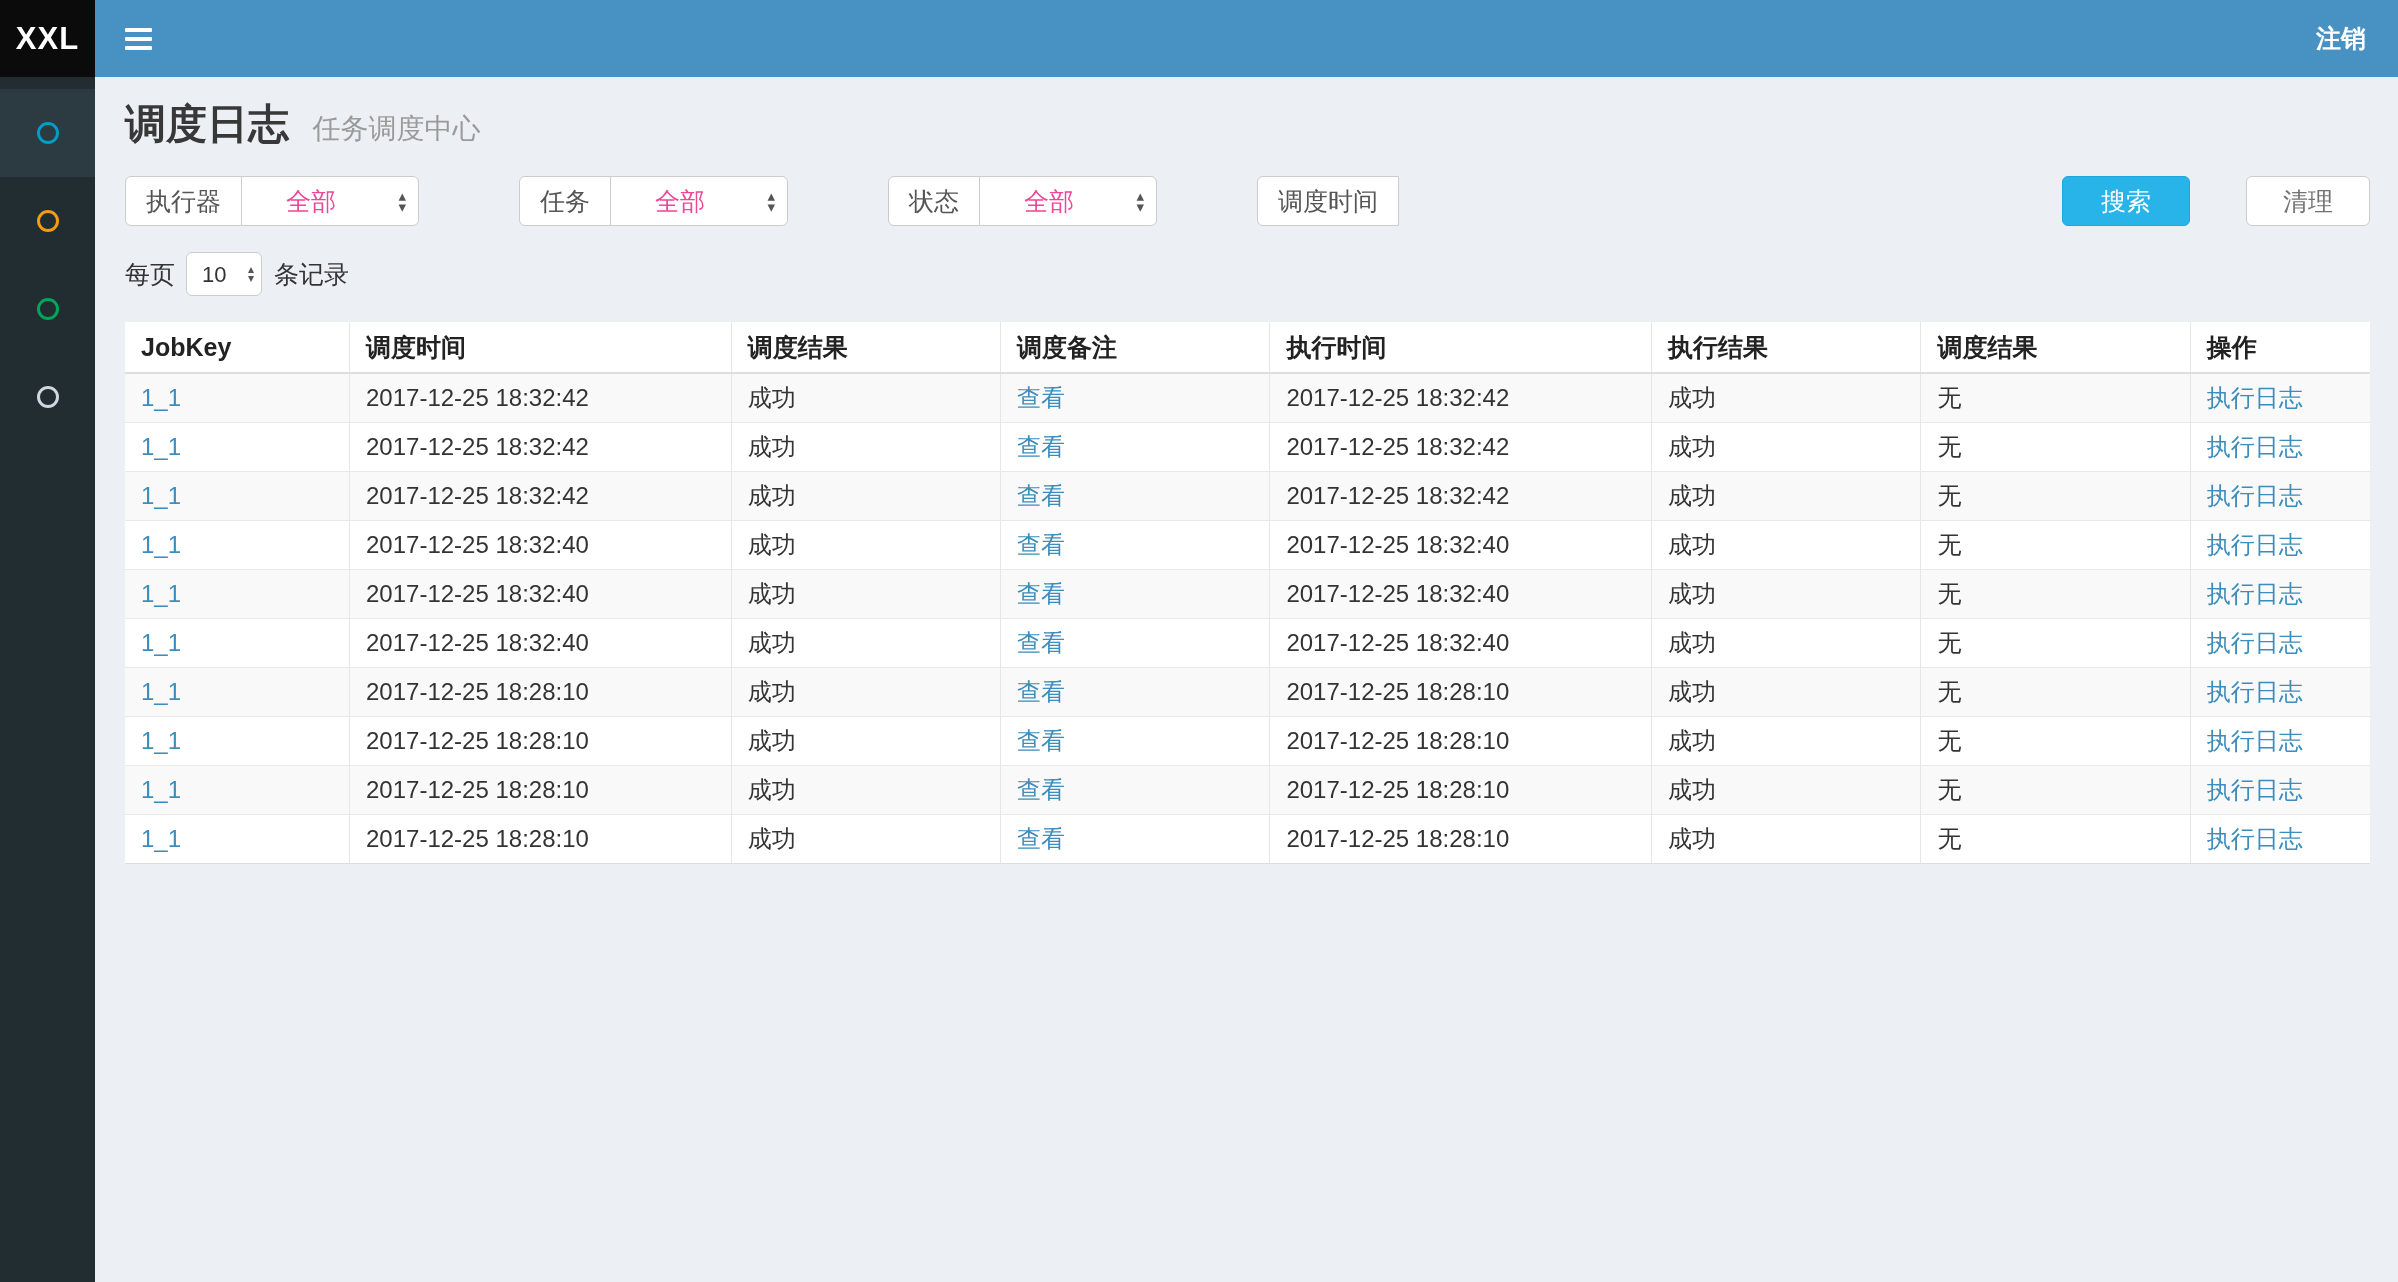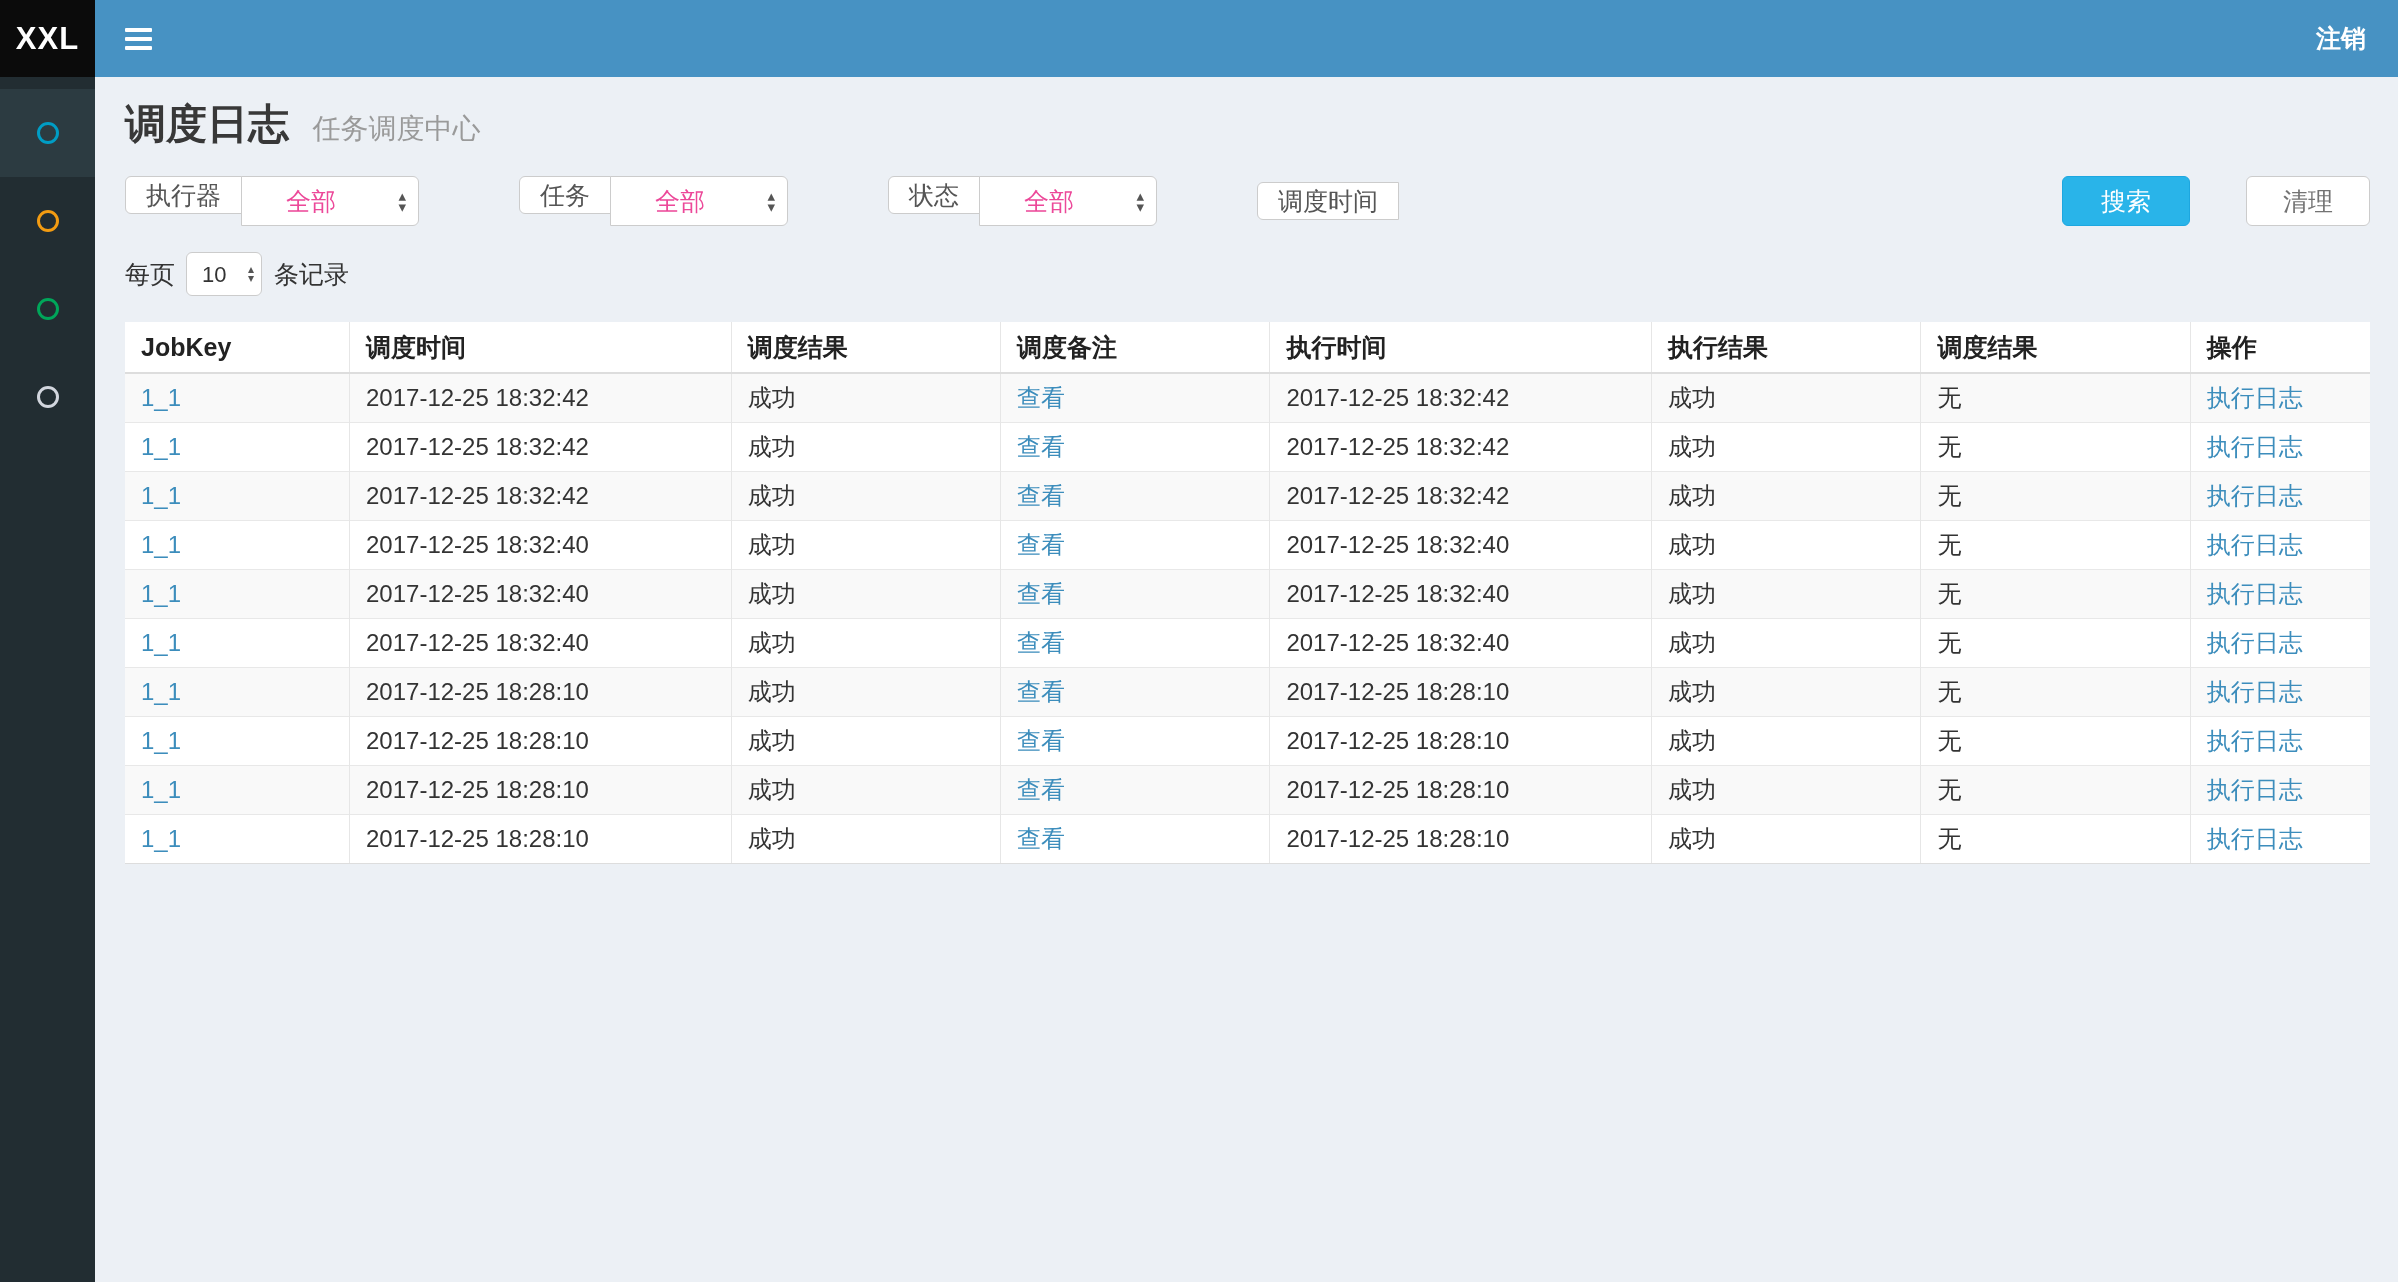--- a/index.html
+++ b/index.html
@@ -44,21 +44,21 @@
   .circle-icon { width: 22px; height: 22px; border: 3px solid #fff; border-radius: 50%; }
   
   .main { grid-area: main; padding: 20px 28px 0 30px; overflow: hidden; }
   h1.page-title { margin: 0 0 24px; font-size: 41px; font-weight: bold; color: #383838; }
   h1.page-title small { font-size: 28px; color: #9a9a9a; font-weight: normal; margin-left: 12px; }
   
   .filters { display: flex; align-items: center; }
   .input-group { display: flex; margin-right: 100px; }
   .input-group.time-group { margin-right: 0; }
   .addon {
-    height: 38px; padding: 0 20px; display: flex; align-items: center;
+    height: 50px; padding: 0 20px; display: flex; align-items: center;
     font-size: 25px; color: #555; background: #fff;
     border: 1px solid #ccc; border-radius: 6px 0 0 6px;
   }
   .select-wrap { position: relative; margin-left: -1px; display: inline-flex; }
   select.filter-select {
     appearance: none; -webkit-appearance: none; -moz-appearance: none;
     height: 50px; width: 178px; padding: 0 56px 0 18px;
     font-size: 25px; color: #ec4899; background: #fff;
     border: 1px solid #ccc; border-radius: 0 6px 6px 0;
     font-family: inherit; cursor: pointer; text-align: center;

